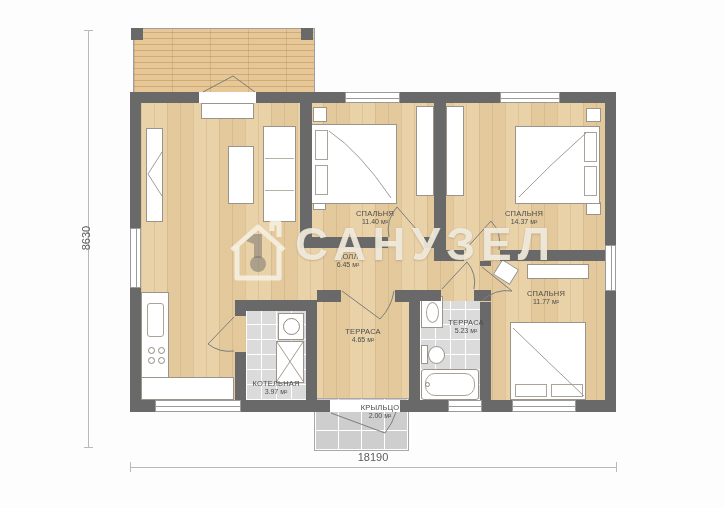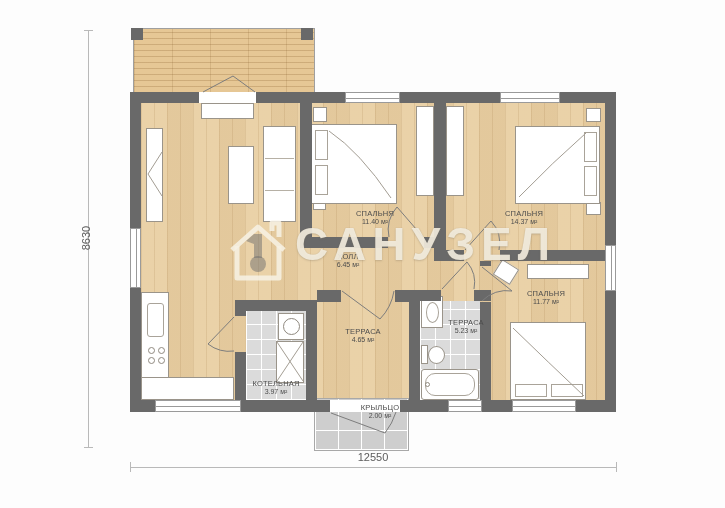--- a/index.html
+++ b/index.html
@@ -213,21 +213,21 @@
     <div class="a">2.00 м²</div>
   </div>
 
   <div class="dim" style="left:88px;top:30px;width:1px;height:418px;"></div>
   <div class="dim" style="left:84px;top:30px;width:9px;height:1px;"></div>
   <div class="dim" style="left:84px;top:447px;width:9px;height:1px;"></div>
   <div class="dimlab" style="left:66px;top:232px;width:40px;transform:rotate(-90deg);">8630</div>
   <div class="dim" style="left:130px;top:467px;width:487px;height:1px;"></div>
   <div class="dim" style="left:130px;top:462px;width:1px;height:10px;"></div>
   <div class="dim" style="left:616px;top:462px;width:1px;height:10px;"></div>
-  <div class="dimlab" style="left:340px;top:451px;width:66px;">12550</div>
+  <div class="dimlab" style="left:340px;top:451px;width:66px;">18190</div>
 
   <div id="wm">
     <svg style="position:absolute;left:226px;top:214px;" width="64" height="70" viewBox="0 0 64 70">
       <g fill="none" stroke="rgba(246,240,227,.88)" stroke-width="5" stroke-linejoin="round">
         <path d="M6,36 L32,13 L58,36"></path>
         <path d="M46,17 L46,9 L53,9 L53,23"></path>
         <path d="M11,32 L11,64 L53,64 L53,32"></path>
       </g>
       <g fill="rgba(110,110,110,.50)">
         <circle cx="32" cy="50" r="8"></circle>

